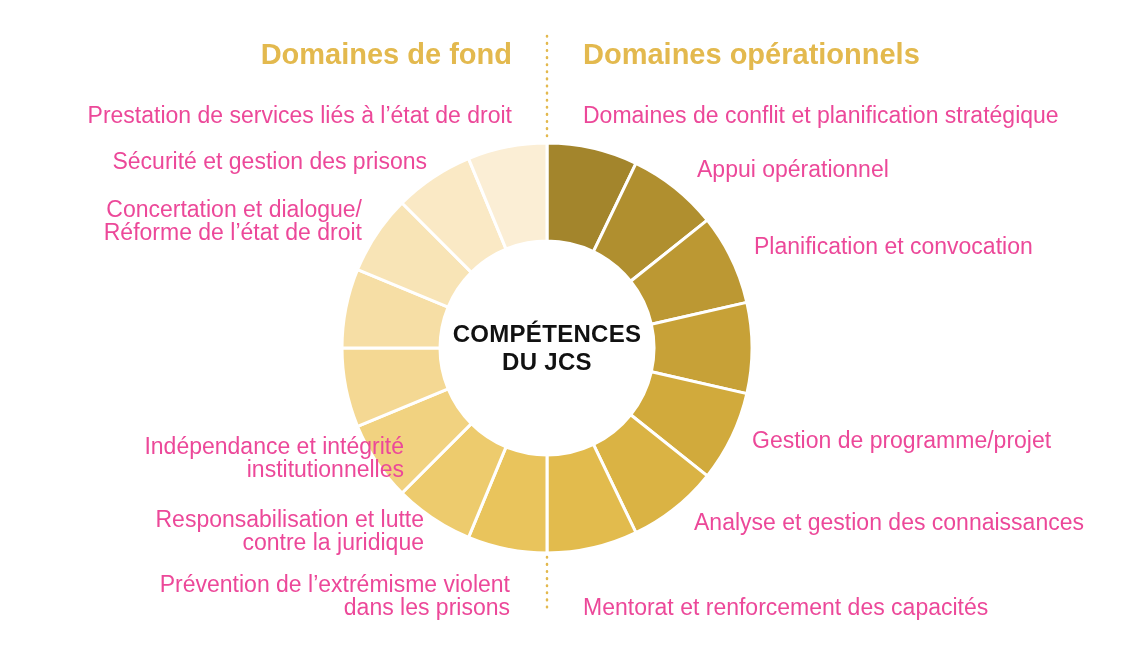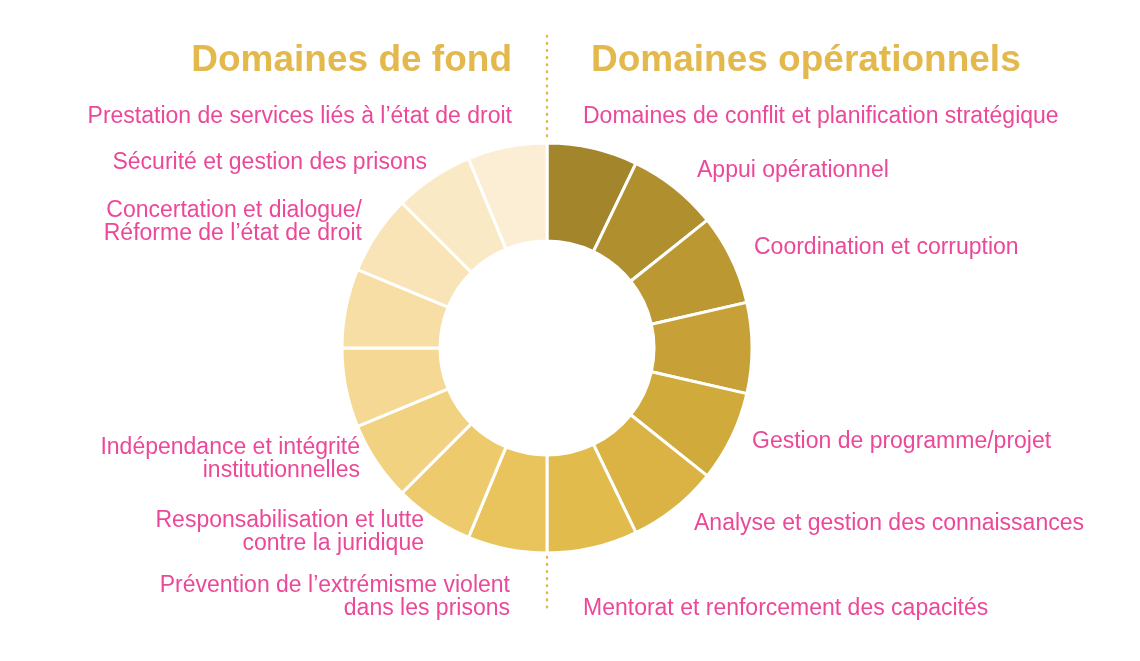--- a/index.html
+++ b/index.html
@@ -11,46 +11,45 @@
   }
   .canvas {
     position: relative;
     width: 1140px;
     height: 661px;
     background: #ffffff;
     overflow: hidden;
   }
   .group-title {
     position: absolute;
-    font-size: 37px;
+    font-size: 29px;
     font-weight: 700;
     color: #e3b94e;
     white-space: nowrap;
-    margin-left: 8px;
   }
   .group-title.left { top: 38px; right: 628px; text-align: right; }
   .group-title.right { top: 38px; left: 583px; text-align: left; }
 
   .seg-label {
     position: absolute;
     font-size: 23px;
     line-height: 23px;
     color: #ec4899;
     white-space: pre-line;
   }
   .seg-label.left { text-align: right; }
   .seg-label.right { text-align: left; white-space: nowrap; }
 
   
   .lbl-prestation        { top: 104px; right: 628px; }
   .lbl-securite          { top: 150px; right: 713px; }
   .lbl-concertation      { top: 198px; right: 778px; }
   .lbl-poursuite         { top: 289px; right: 808px; }
   .lbl-droit-islamique   { top: 363px; right: 800px; }
-  .lbl-independance      { top: 435px; right: 780px; }
+  .lbl-independance      { top: 435px; right: 736px; }
   .lbl-responsabilisation{ top: 508px; right: 716px; }
   .lbl-prevention        { top: 573px; right: 630px; }
 
   
   .lbl-analyse-conflit   { top: 104px; left: 583px; }
   .lbl-appui             { top: 158px; left: 697px; }
   .lbl-coordination      { top: 235px; left: 754px; }
   .lbl-planification     { top: 331px; left: 770px; }
   .lbl-gestion-programme { top: 429px; left: 752px; }
   .lbl-analyse-connaiss  { top: 511px; left: 694px; }
@@ -95,32 +94,36 @@
       <path d="M 547.00 553.00 A 205 205 0 0 1 468.55 537.40 L 506.05 446.86 A 107 107 0 0 0 547.00 455.00 Z" fill="#e9c45c" stroke="#ffffff" stroke-width="3" stroke-linejoin="round"></path>
       <path d="M 468.55 537.40 A 205 205 0 0 1 402.04 492.96 L 471.34 423.66 A 107 107 0 0 0 506.05 446.86 Z" fill="#edcb6d" stroke="#ffffff" stroke-width="3" stroke-linejoin="round"></path>
       <path d="M 402.04 492.96 A 205 205 0 0 1 357.60 426.45 L 448.14 388.95 A 107 107 0 0 0 471.34 423.66 Z" fill="#f1d280" stroke="#ffffff" stroke-width="3" stroke-linejoin="round"></path>
       <path d="M 357.60 426.45 A 205 205 0 0 1 342.00 348.00 L 440.00 348.00 A 107 107 0 0 0 448.14 388.95 Z" fill="#f4d893" stroke="#ffffff" stroke-width="3" stroke-linejoin="round"></path>
       <path d="M 342.00 348.00 A 205 205 0 0 1 357.60 269.55 L 448.14 307.05 A 107 107 0 0 0 440.00 348.00 Z" fill="#f6dea5" stroke="#ffffff" stroke-width="3" stroke-linejoin="round"></path>
       <path d="M 357.60 269.55 A 205 205 0 0 1 402.04 203.04 L 471.34 272.34 A 107 107 0 0 0 448.14 307.05 Z" fill="#f8e4b6" stroke="#ffffff" stroke-width="3" stroke-linejoin="round"></path>
       <path d="M 402.04 203.04 A 205 205 0 0 1 468.55 158.60 L 506.05 249.14 A 107 107 0 0 0 471.34 272.34 Z" fill="#fae9c5" stroke="#ffffff" stroke-width="3" stroke-linejoin="round"></path>
       <path d="M 468.55 158.60 A 205 205 0 0 1 547.00 143.00 L 547.00 241.00 A 107 107 0 0 0 506.05 249.14 Z" fill="#fbeed5" stroke="#ffffff" stroke-width="3" stroke-linejoin="round"></path>
     </svg>
 
+  <div class="center-label">
+    <span>COMPÉTENCES</span><br>
+    <span>DU JCS</span>
+  </div>
 
   <div class="seg-label left lbl-prestation">Prestation de services liés à l’état de droit</div>
   <div class="seg-label left lbl-securite">Sécurité et gestion des prisons</div>
   <div class="seg-label left lbl-concertation">Concertation et dialogue/
 Réforme de l’état de droit</div>
   <div class="seg-label left lbl-independance">Indépendance et intégrité
 institutionnelles</div>
   <div class="seg-label left lbl-responsabilisation">Responsabilisation et lutte
 contre la juridique</div>
   <div class="seg-label left lbl-prevention">Prévention de l’extrémisme violent
 dans les prisons</div>
 
   <div class="seg-label right lbl-analyse-conflit">Domaines de conflit et planification stratégique</div>
   <div class="seg-label right lbl-appui">Appui opérationnel</div>
-  <div class="seg-label right lbl-coordination">Coordination et corruption</div>
+  <div class="seg-label right lbl-coordination">Planification et convocation</div>
   <div class="seg-label right lbl-gestion-programme">Gestion de programme/projet</div>
   <div class="seg-label right lbl-analyse-connaiss">Analyse et gestion des connaissances</div>
   <div class="seg-label right lbl-mentorat">Mentorat et renforcement des capacités</div>
 
 </div>
 
 </body></html>

